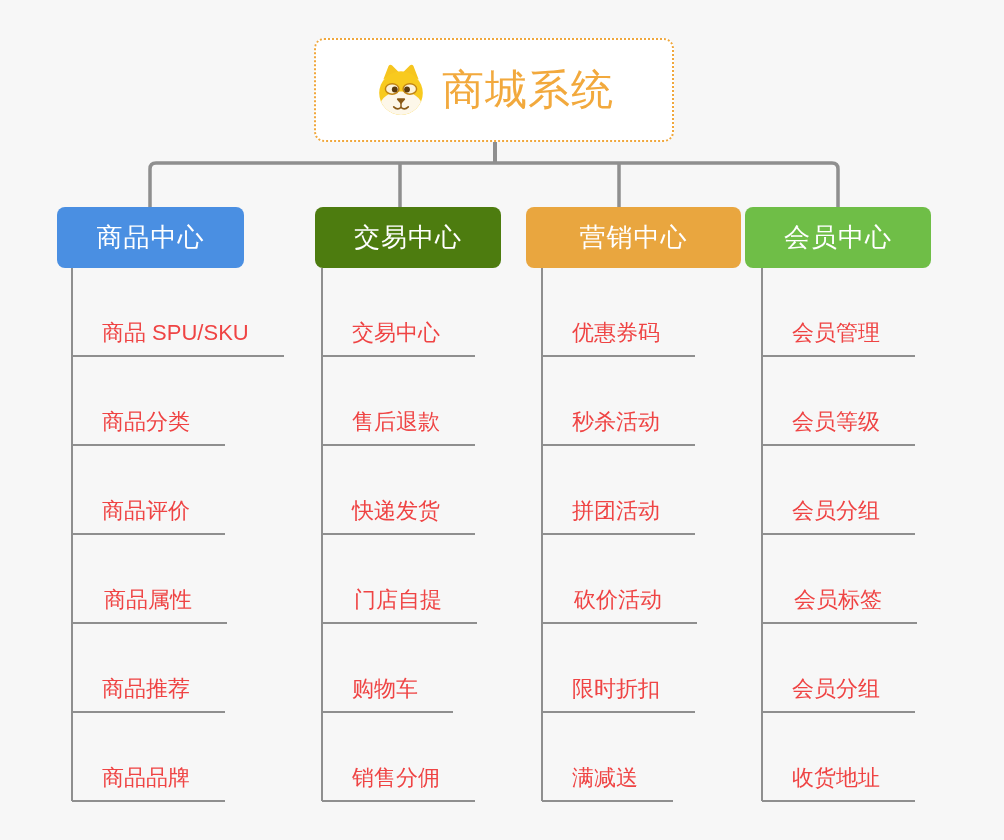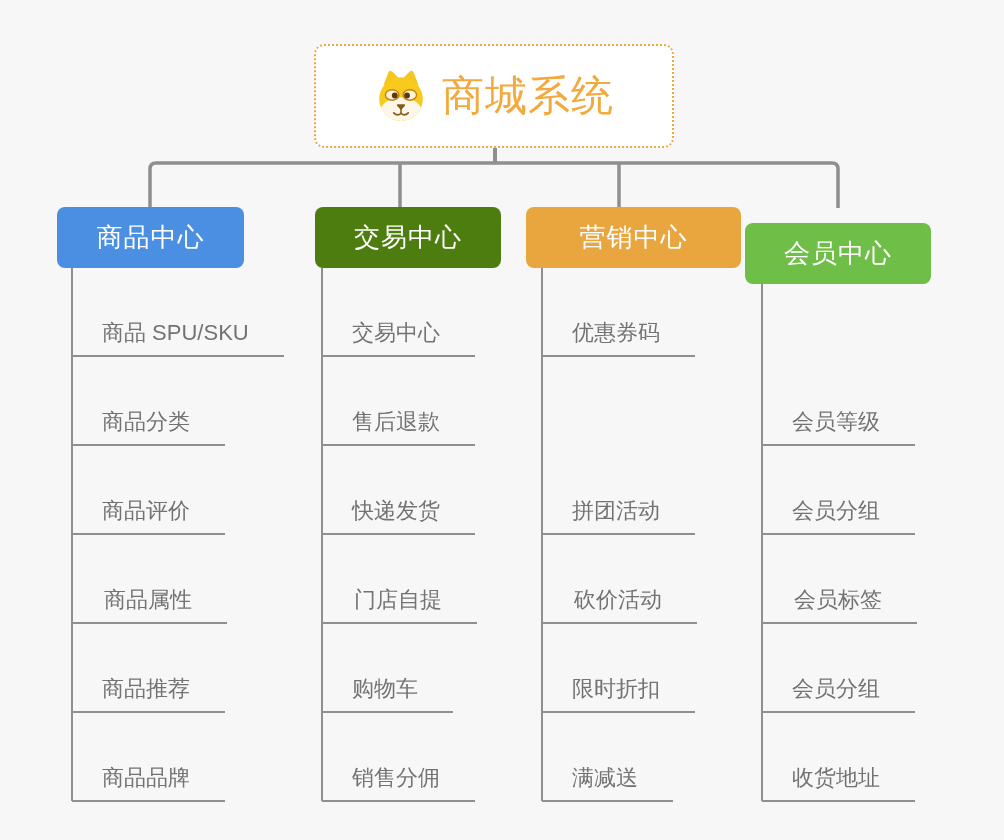--- a/index.html
+++ b/index.html
@@ -6,50 +6,50 @@
   body{
     width:1004px;height:840px;position:relative;overflow:hidden;
     background:#f7f7f7;
     font-family:"Liberation Sans","DejaVu Sans",sans-serif;
   }
   .stage{position:absolute;inset:0;width:1004px;height:840px;}
   svg.connectors{position:absolute;left:0;top:0;z-index:0;}
 
   
   .root-node{
-    position:absolute;left:314px;top:44px;width:360px;height:104px;
+    position:absolute;left:314px;top:38px;width:360px;height:104px;
     background:#ffffff;border:2px dotted #f0a73c;border-radius:10px;
     box-sizing:border-box;display:flex;align-items:center;justify-content:center;
     gap:14px;z-index:2;
   }
   .root-title{
     font-size:42px;line-height:1;color:#f2a93d;font-weight:500;
     white-space:nowrap;letter-spacing:1px;
   }
   .dog-icon{width:54px;height:54px;flex:0 0 auto;}
 
   
   .branch-header{
     position:absolute;top:207px;height:61px;box-sizing:border-box;
     border-radius:8px;color:#ffffff;font-size:26px;
     display:flex;align-items:center;justify-content:center;
     white-space:nowrap;z-index:2;letter-spacing:1px;
   }
   .h0{left:57px;width:187px;background:#4a8fe2;}
   .h1{left:307px;width:186px;background:#4d7c0f;margin-left:8px;}
   .h2{left:526px;width:215px;background:#e9a63f;}
-  .h3{left:745px;width:186px;background:#6fbe47;margin-top:16px;}
+  .h3{left:745px;width:186px;background:#6fbe47;}
 
   
   .leaf{
     position:absolute;display:inline-flex;align-items:flex-end;
     height:38px;box-sizing:border-box;
     border-bottom:2px solid #8f8f8f;
     padding:0 35px 7px 30px;
-    font-size:22px;color:#737373;white-space:nowrap;z-index:1;
+    font-size:22px;color:#ef4444;white-space:nowrap;z-index:1;
   }
   .c0{left:72px;}  .c1{left:322px;}  .c2{left:542px;}  .c3{left:762px;}
   .r0{top:319px;} .r1{top:408px;} .r2{top:497px;}
   .r3{top:586px;padding-left:32px;} .r4{top:675px;} .r5{top:764px;}
 </style>
 </head>
 <body>
 
 <div class="stage">
 
@@ -115,24 +115,26 @@
   <div class="leaf c0 r5">商品品牌</div>
 
   <div class="leaf c1 r0">交易中心</div>
   <div class="leaf c1 r1">售后退款</div>
   <div class="leaf c1 r2">快递发货</div>
   <div class="leaf c1 r3">门店自提</div>
   <div class="leaf c1 r4">购物车</div>
   <div class="leaf c1 r5">销售分佣</div>
 
   <div class="leaf c2 r0">优惠券码</div>
+  <div class="leaf c2 r1">秒杀活动</div>
   <div class="leaf c2 r2">拼团活动</div>
   <div class="leaf c2 r3">砍价活动</div>
   <div class="leaf c2 r4">限时折扣</div>
   <div class="leaf c2 r5">满减送</div>
 
+  <div class="leaf c3 r0">会员管理</div>
   <div class="leaf c3 r1">会员等级</div>
   <div class="leaf c3 r2">会员分组</div>
   <div class="leaf c3 r3">会员标签</div>
   <div class="leaf c3 r4">会员分组</div>
   <div class="leaf c3 r5">收货地址</div>
 
 </div>
 
 </body></html>

